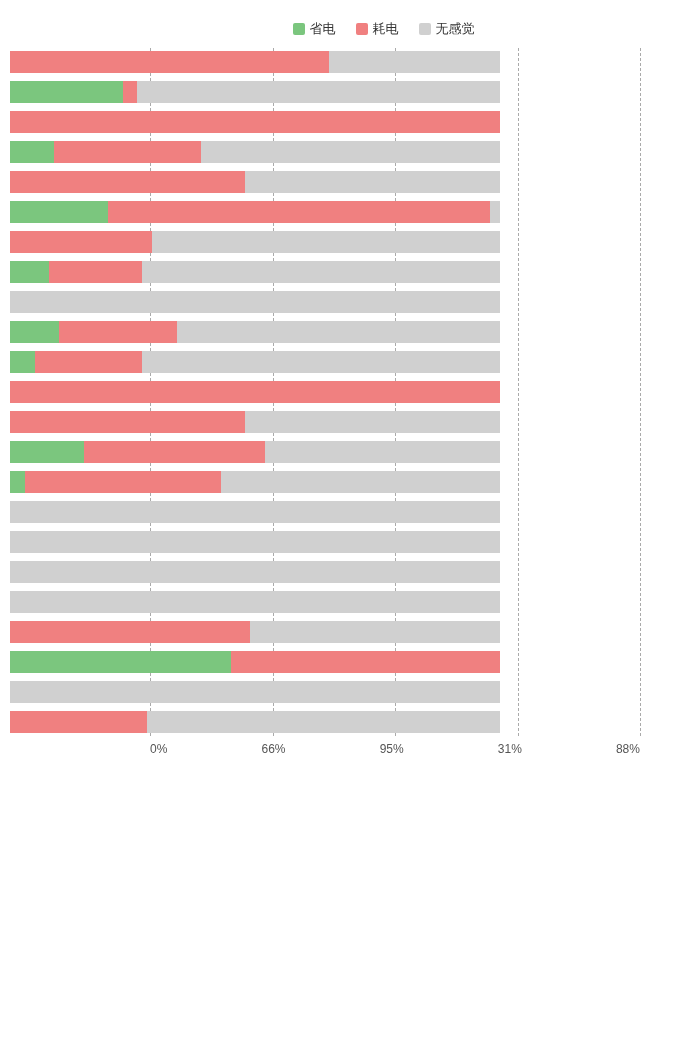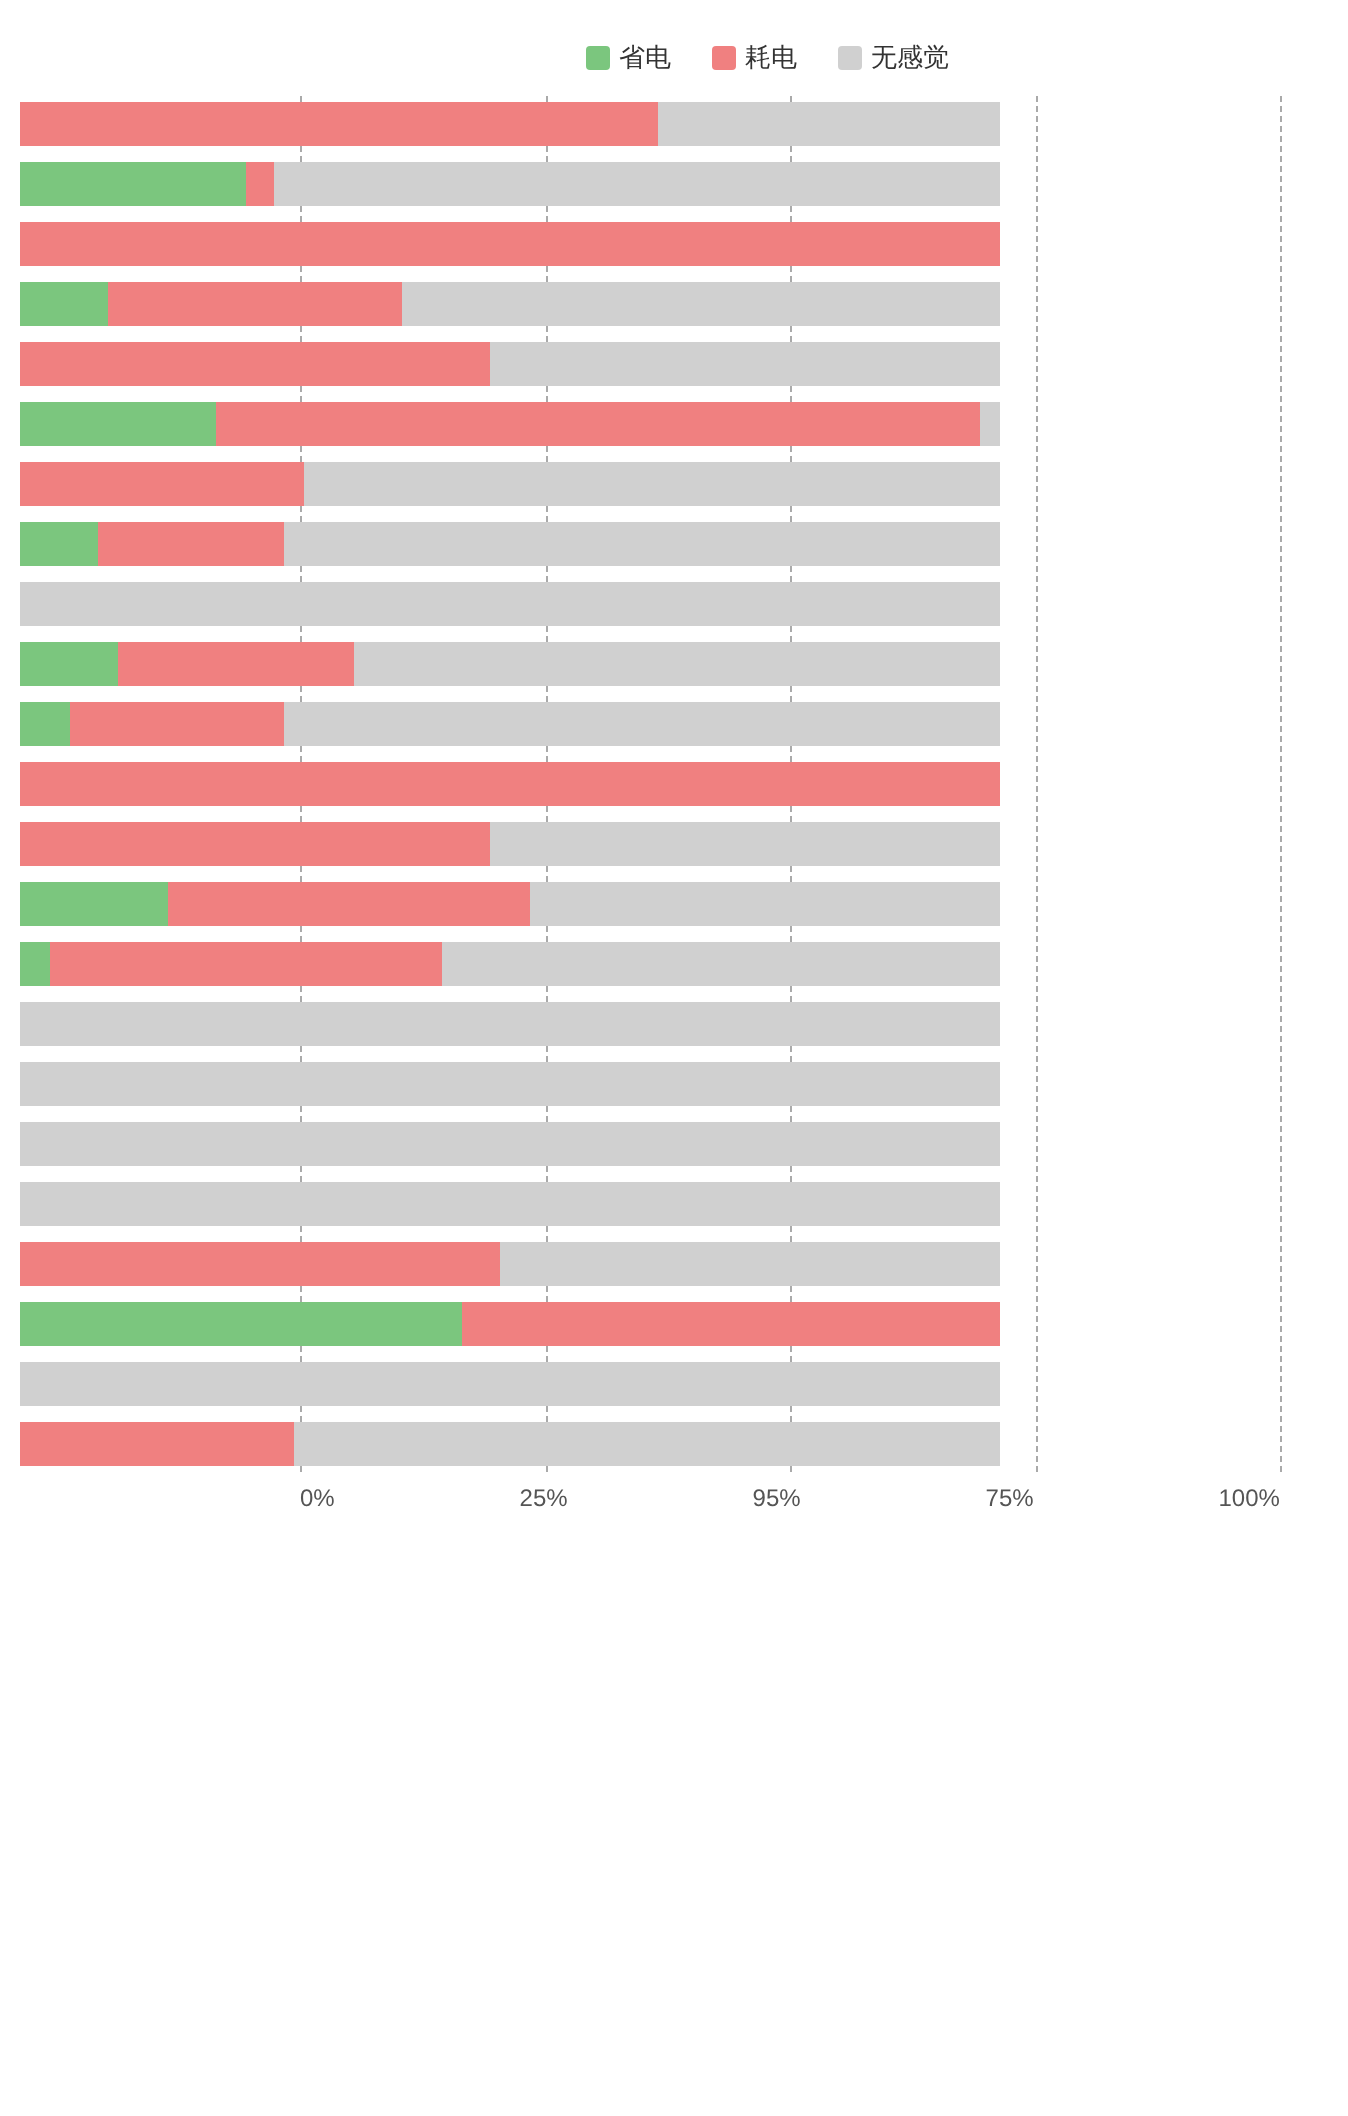--- a/index.html
+++ b/index.html
@@ -288,19 +288,19 @@
             <div class="bar-segment seg-red" style="width: 28%;"></div>
             <div class="bar-segment seg-gray" style="width: 72%;"></div>
           </div>
         </div>
       </div>
   </div>
 
   <div class="x-axis">
 
   <span class="x-label">0%</span>
-      <span class="x-label">25%</span>
+      <span class="x-label">66%</span>
       <span class="x-label">95%</span>
-      <span class="x-label">75%</span>
-      <span class="x-label">100%</span>
+      <span class="x-label">31%</span>
+      <span class="x-label">88%</span>
     </div>
 
 </div>
 
 </body></html>

